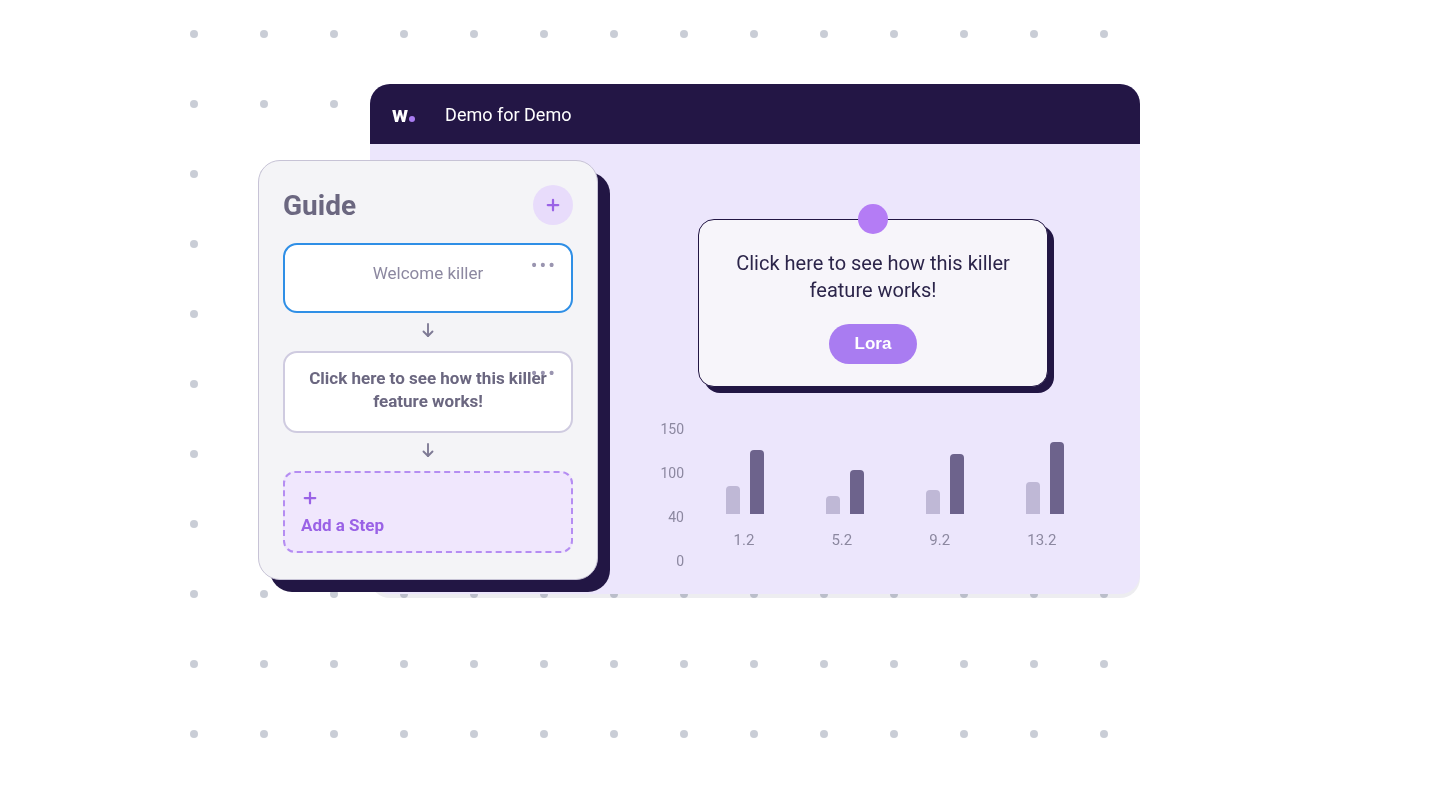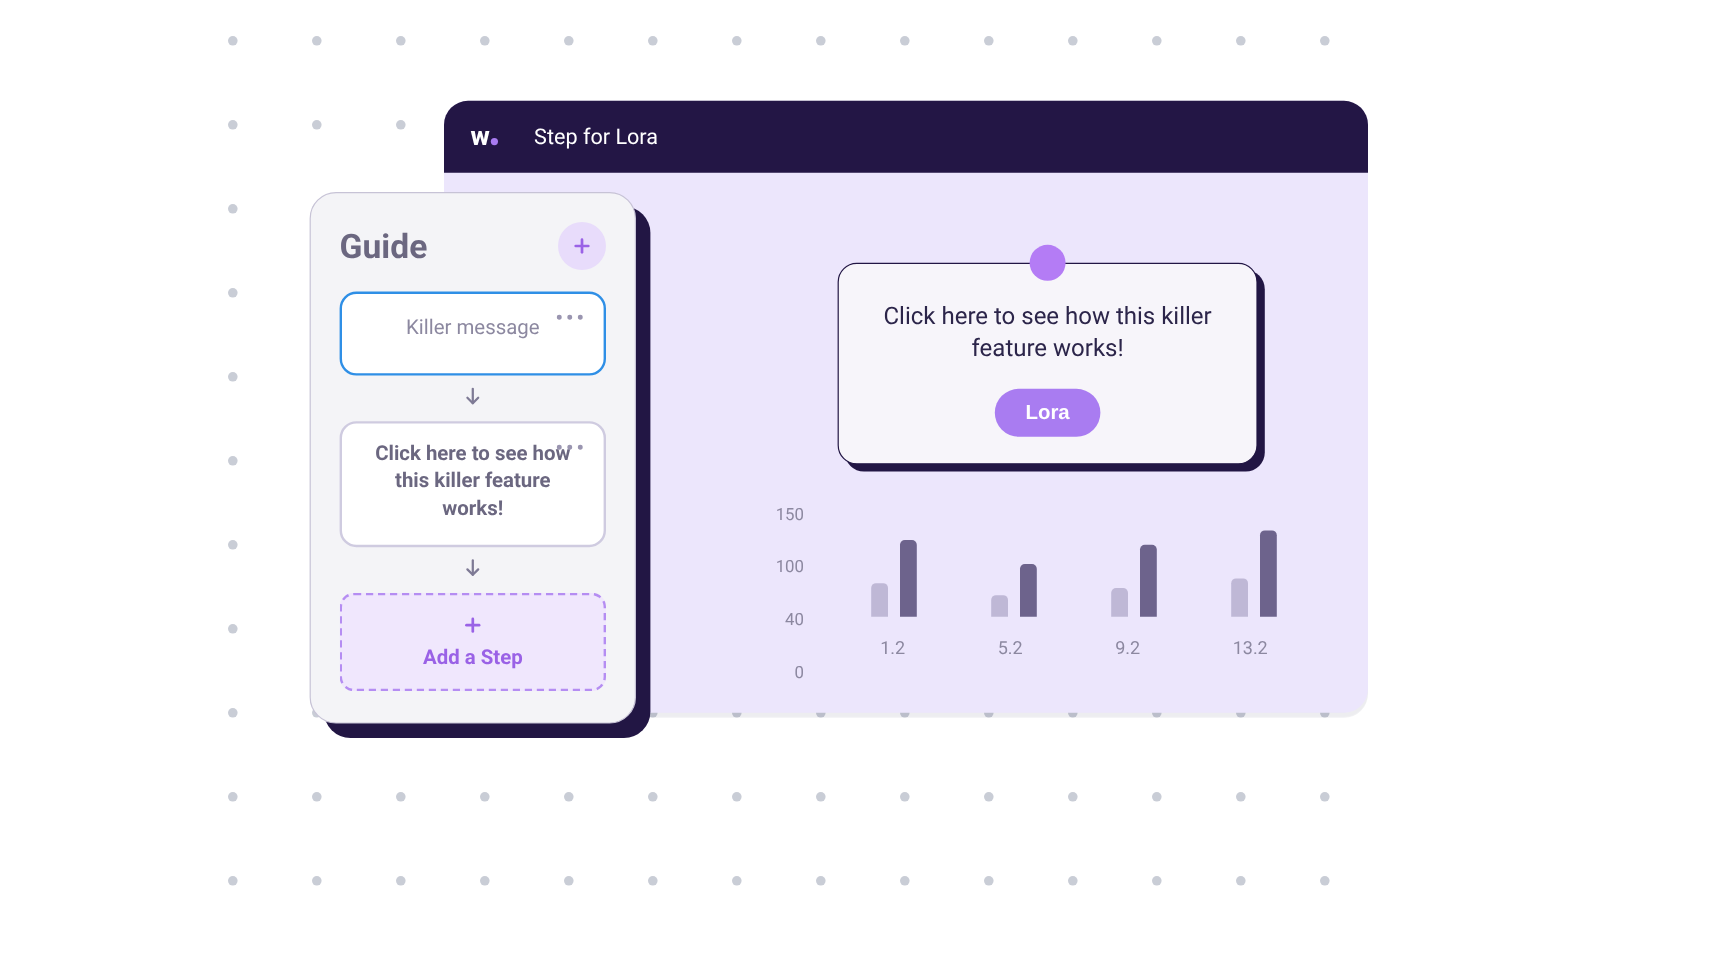--- a/index.html
+++ b/index.html
@@ -84,21 +84,21 @@
   }
   .chart-area {
     position: absolute;
     left: 270px;
     top: 75px;
     width: 460px;
     height: 340px;
   }
   .y-axis {
     position: absolute;
-    left: 0;
+    left: 14px;
     top: 170px;
     height: 180px;
     width: 40px;
   }
   .y-tick {
     position: absolute;
     left: 0;
     width: 30px;
     text-align: right;
     font-size: 14px;
@@ -176,21 +176,21 @@
     padding: 10px 26px;
     border-radius: 30px;
     border: none;
     cursor: pointer;
   }
   
   .guide-panel {
     position: absolute;
     left: 258px;
     top: 160px;
-    width: 272px;
+    width: 340px;
     background: #f4f4f7;
     border: 1px solid #c7c3d6;
     border-radius: 22px;
     padding: 24px 24px 26px 24px;
     box-shadow: 12px 12px 0 #221644;
     z-index: 10;
   }
   .guide-header {
     display: flex;
     justify-content: space-between;
@@ -250,21 +250,21 @@
     text-align: center;
     padding: 8px 0;
     color: #7e7a95;
   }
   .arrow-down svg { width: 18px; height: 18px; }
   .add-step {
     border: 2px dashed #b58df2;
     background: #f0e7fd;
     border-radius: 12px;
     padding: 16px;
-    text-align: center;
+    text-align: left;
     cursor: pointer;
   }
   .add-step-icon {
     color: #9a62e6;
     margin-bottom: 4px;
   }
   .add-step-icon svg { width: 18px; height: 18px; }
   .add-step-label {
     color: #9a62e6;
     font-weight: 700;
@@ -430,21 +430,21 @@
     <div class="dot" style="left: 840px; top: 700px;"></div>
     <div class="dot" style="left: 910px; top: 700px;"></div>
   </div>
 
 <div class="dashboard">
   <div class="dashboard-header">
     <div class="logo">
       <span class="logo-w">w</span>
       <span class="logo-dot"></span>
     </div>
-    <div class="dashboard-title">Step for Lora</div>
+    <div class="dashboard-title">Demo for Demo</div>
   </div>
   <div class="dashboard-body">
 
     <div class="chart-area">
 
       <div class="callout">
         <div class="callout-pointer"></div>
         <div class="callout-text">Click here to see how this killer feature works!</div>
         <button class="callout-btn">Lora</button>
       </div>
@@ -491,21 +491,21 @@
     <div class="plus-circle">
       <svg viewBox="0 0 24 24" fill="none" stroke="#9a62e6" stroke-width="3" stroke-linecap="round">
           <line x1="12" y1="5" x2="12" y2="19"></line>
           <line x1="5" y1="12" x2="19" y2="12"></line>
         </svg>
     </div>
   </div>
 
   <div class="step-card active">
     <div class="more">•••</div>
-    <div class="step-label">Killer message</div>
+    <div class="step-label">Welcome killer</div>
   </div>
 
   <div class="arrow-down">
     <svg viewBox="0 0 24 24" fill="none" stroke="#7e7a95" stroke-width="2.5" stroke-linecap="round" stroke-linejoin="round">
         <line x1="12" y1="4" x2="12" y2="20"></line>
         <polyline points="6 14 12 20 18 14"></polyline>
       </svg>
   </div>
 
   <div class="step-card">

